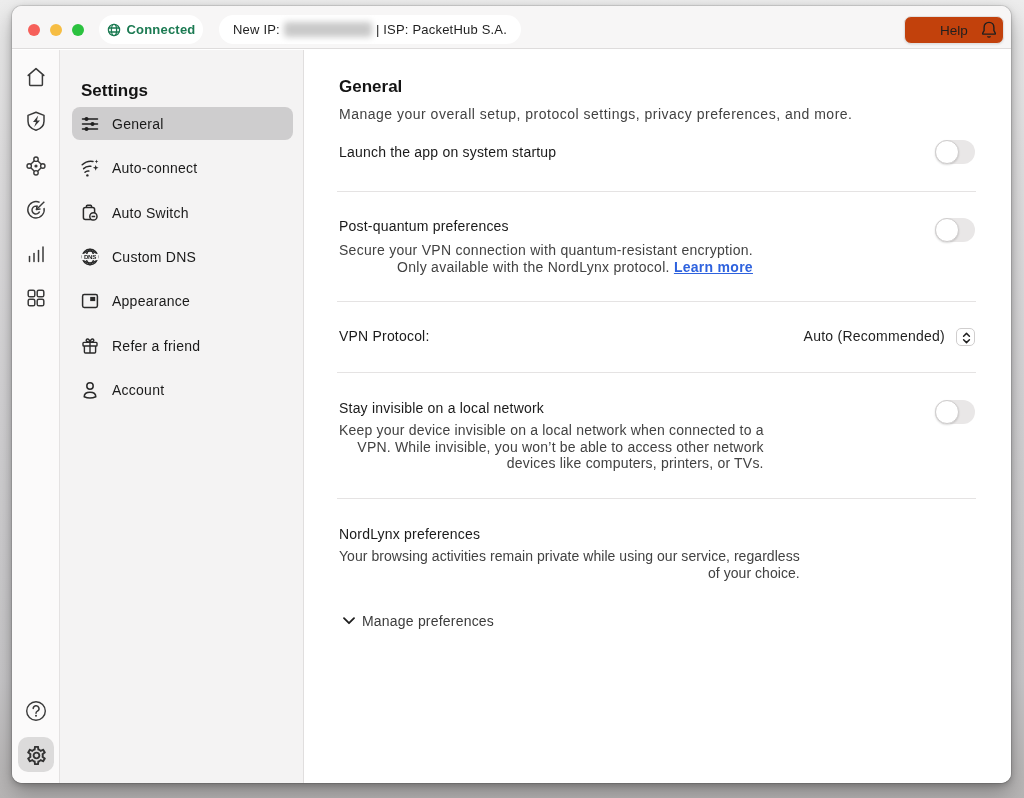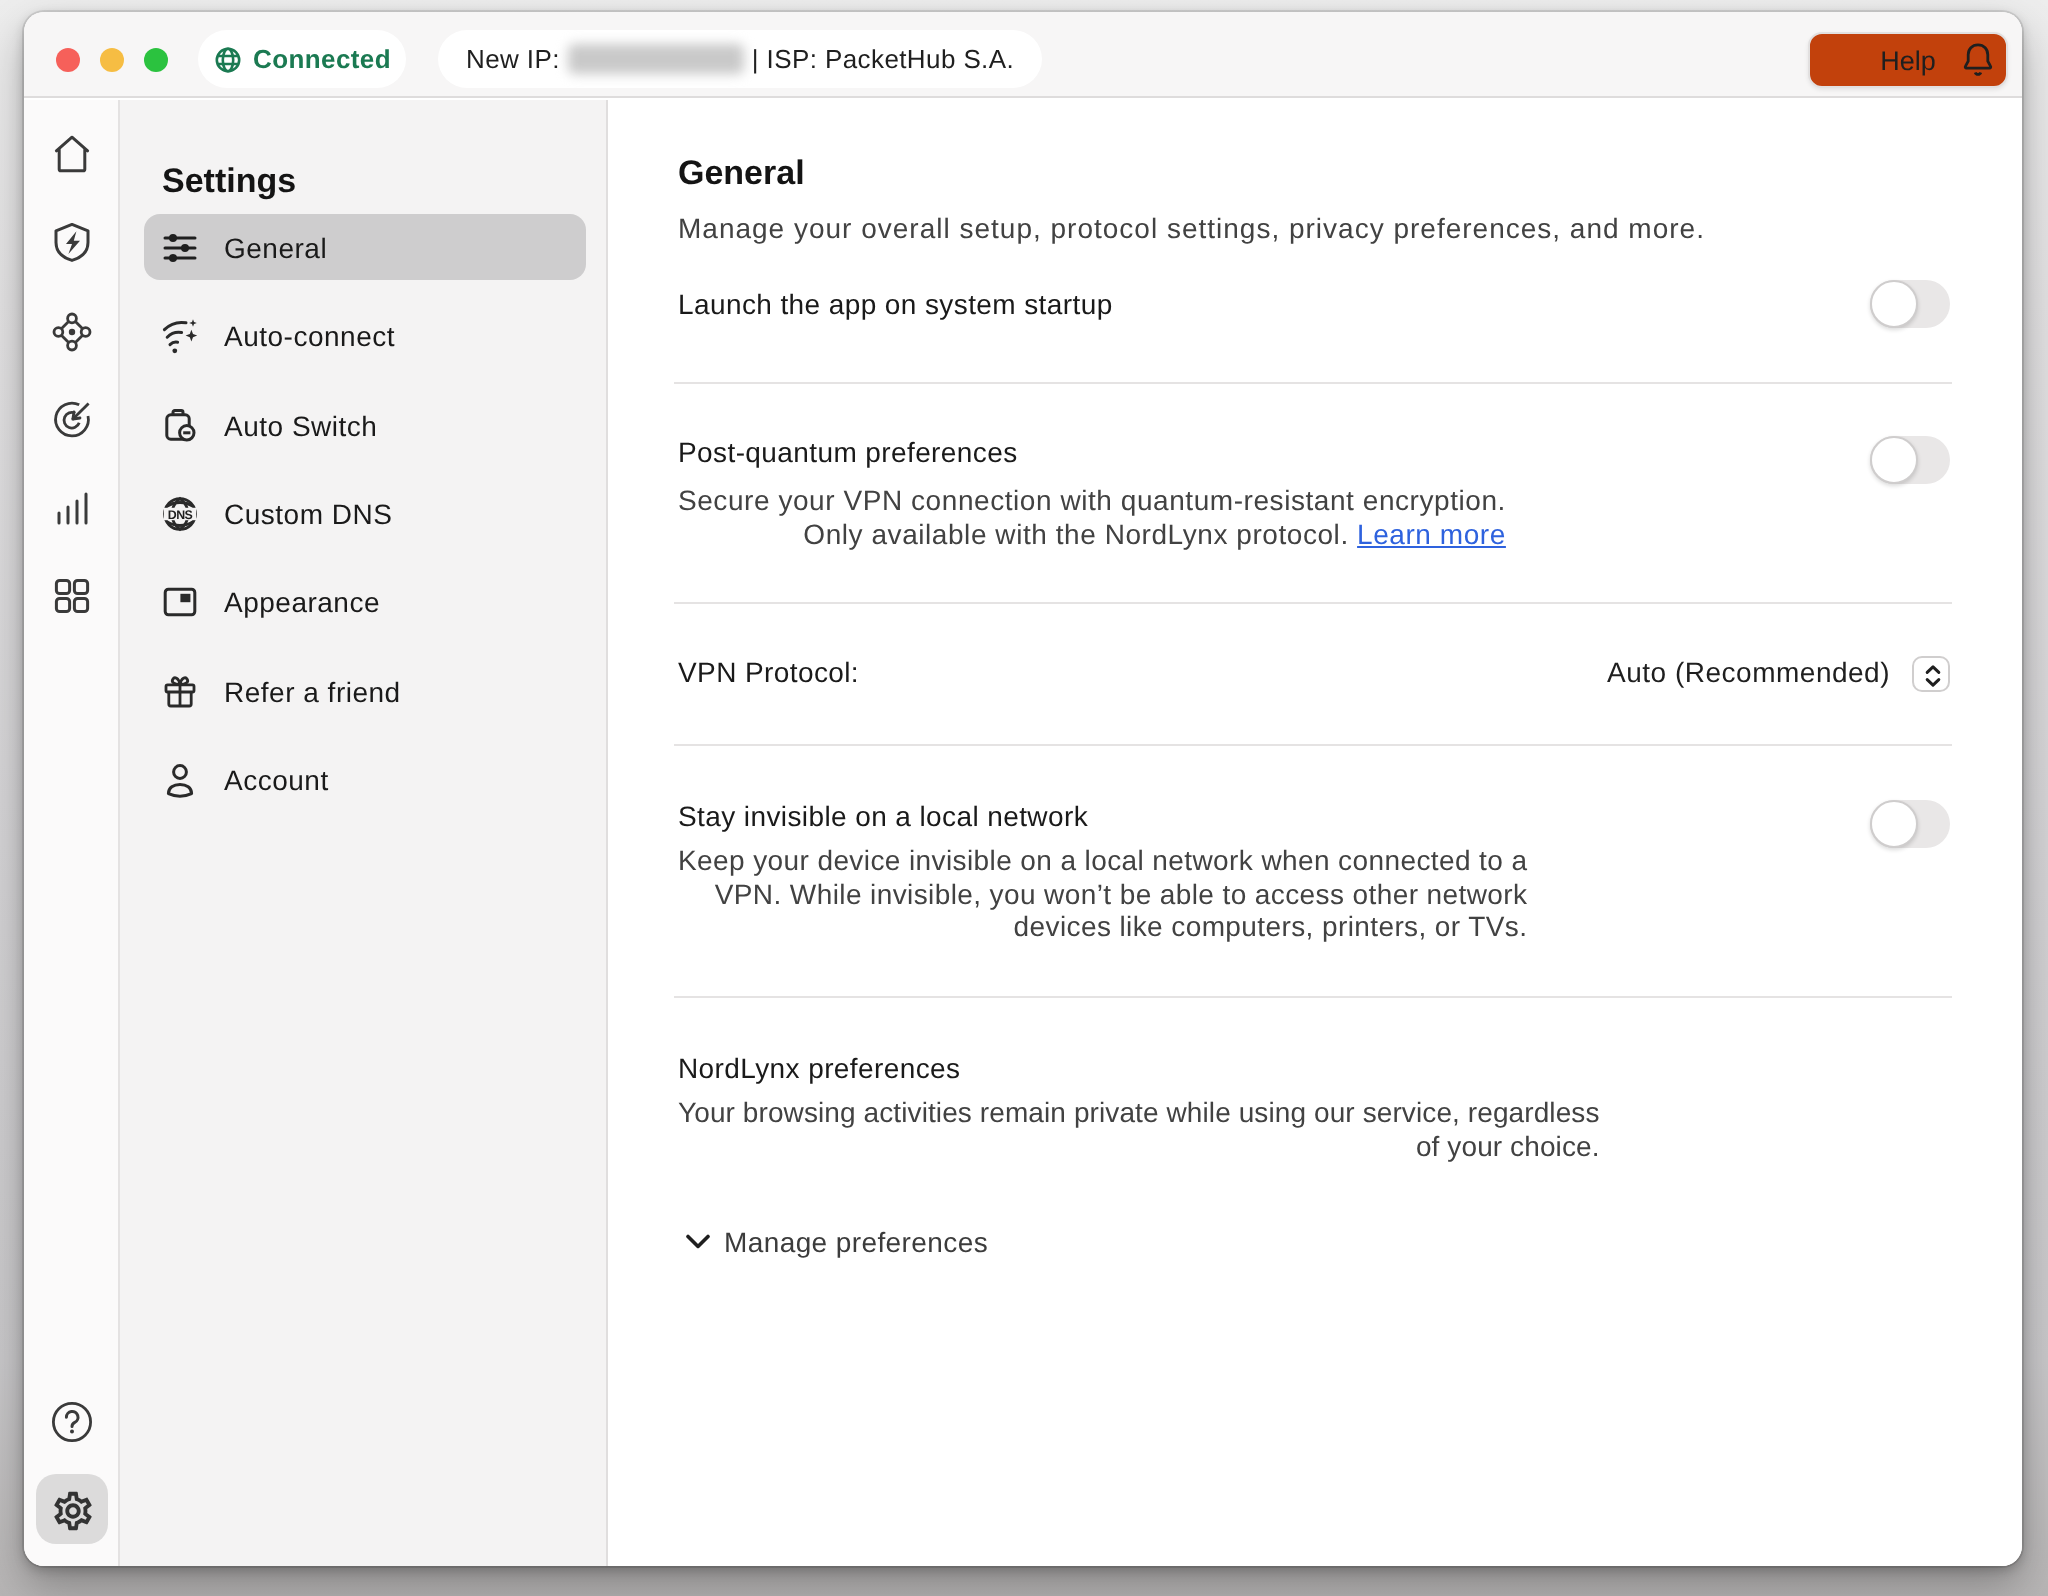--- a/index.html
+++ b/index.html
@@ -66,21 +66,21 @@
 .divider { position:absolute; left:33px; width:639px; height:1px; background:#e5e3e3; }
 .toggle {
   position:absolute; left:631px; width:40px; height:24px; border-radius:12px;
   background:#e9e7e7;
 }
 .toggle::after {
   content:""; position:absolute; left:0px; top:0px; width:22px; height:22px;
   border-radius:50%; background:#fff; border:1px solid #cfcdcd;
   box-shadow:0 1px 2px rgba(0,0,0,.15);
 }
-a.lm { color:#2e62de; }
+a.lm { color:#2e62de;font-weight:bold; }
 </style>
 </head>
 <body>
 <div id="win">
   <div id="titlebar">
     <div class="light" id="l-red"></div>
     <div class="light" id="l-yel"></div>
     <div class="light" id="l-grn"></div>
     <div class="pill" id="pill-conn">
       <svg width="14" height="14" viewBox="0 0 14 14" style="margin-right:6px">

